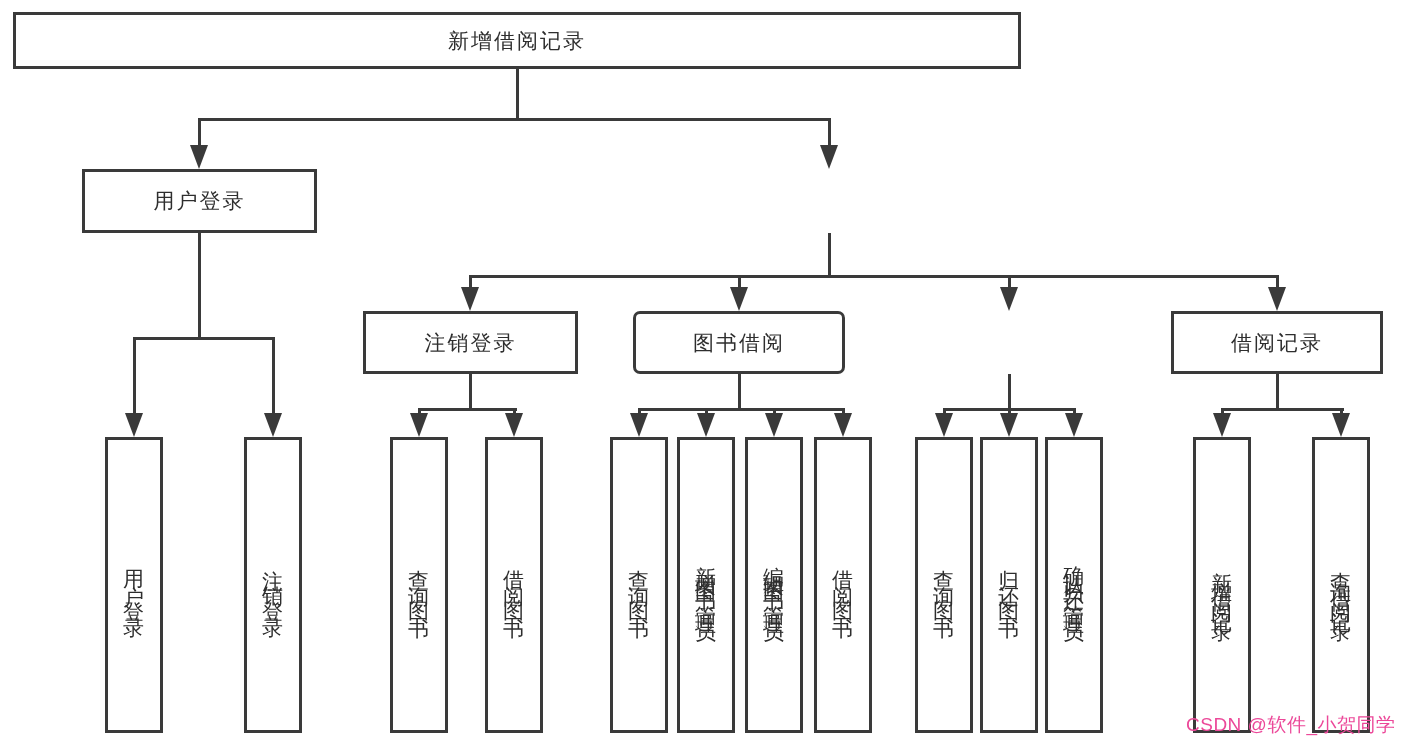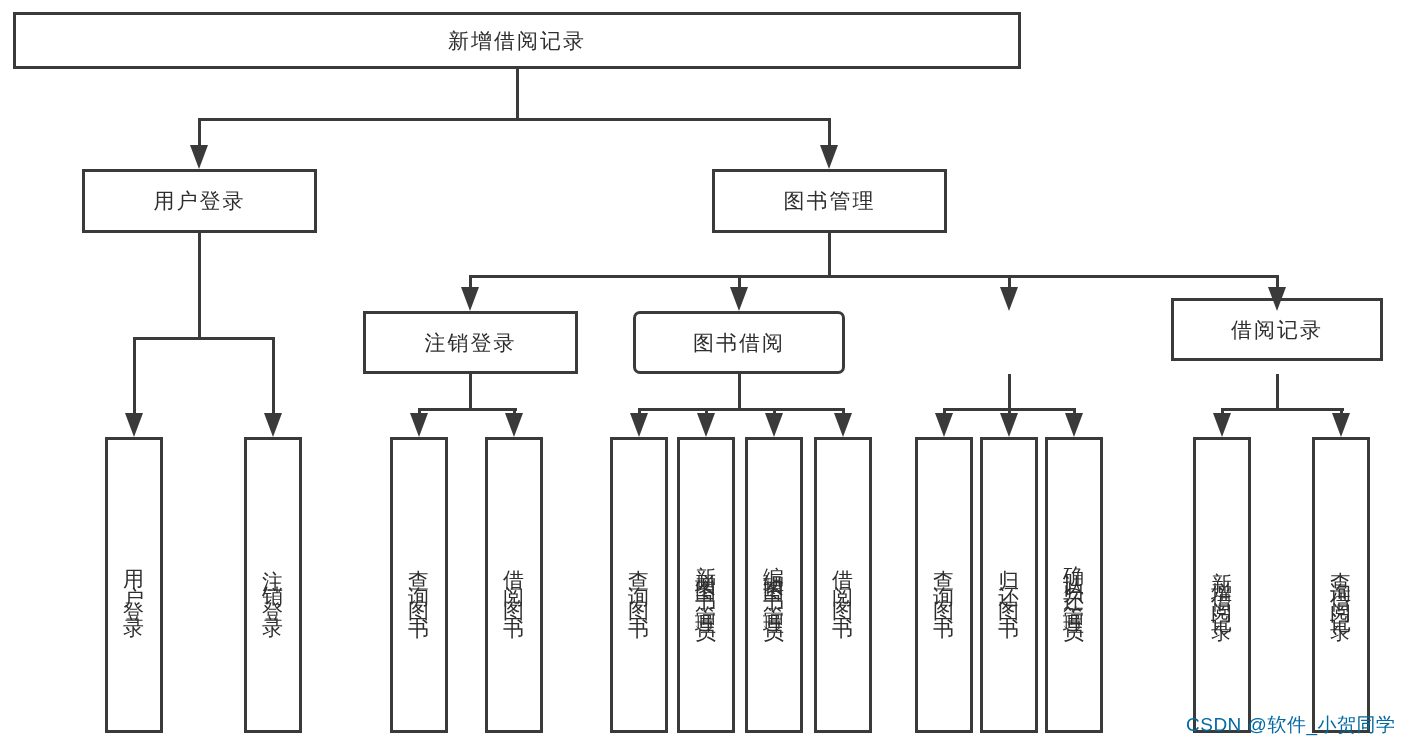--- a/index.html
+++ b/index.html
@@ -22,50 +22,47 @@
   .ls8{letter-spacing:8px;}
   .vline{position:absolute;width:3px;background:#3a3a3a;}
   .hline{position:absolute;height:3px;background:#3a3a3a;}
   .ah{
     position:absolute;width:0;height:0;
     border-left:9px solid transparent;border-right:9px solid transparent;
     border-top:24px solid #3a3a3a;
   }
   .watermark{
     position:absolute;left:1186px;top:712px;z-index:5;
-    font-size:19px;color:#0369a1;letter-spacing:0.5px;white-space:nowrap;
+    font-size:19px;color:#ec4899;letter-spacing:0.5px;white-space:nowrap;
   }
 </style>
 </head>
 <body>
 
 <div class="stage">
 
   <div class="box hbox" style="left:13px;top:12px;width:1008px;height:57px;">
     <span>新增借阅记录</span>
   </div>
 
   <div class="box hbox" style="left:82px;top:169px;width:235px;height:64px;">
     <span>用户登录</span>
   </div>
 
-  <div class="box hbox" style="left:712px;top:169px;width:235px;height:64px;">
-    <span>图书管理</span>
-  </div>
 
   <div class="box hbox" style="left:363px;top:311px;width:215px;height:63px;">
     <span>注销登录</span>
   </div>
 
   <div class="box hbox" style="left:633px;top:311px;width:212px;height:63px;border-radius:7px;">
     <span>图书借阅</span>
   </div>
 
 
-  <div class="box hbox" style="left:1171px;top:298px;width:212px;height:63px;">
+  <div class="box hbox" style="left:1171px;top:311px;width:212px;height:63px;">
     <span>借阅记录</span>
   </div>
 
   <div class="box vbox ls16" style="left:105px;top:437px;width:58px;height:296px;">
     <span>用户登录</span>
   </div>
   <div class="box vbox ls16" style="left:244px;top:437px;width:58px;height:296px;">
     <span>注销登录</span>
   </div>
 

